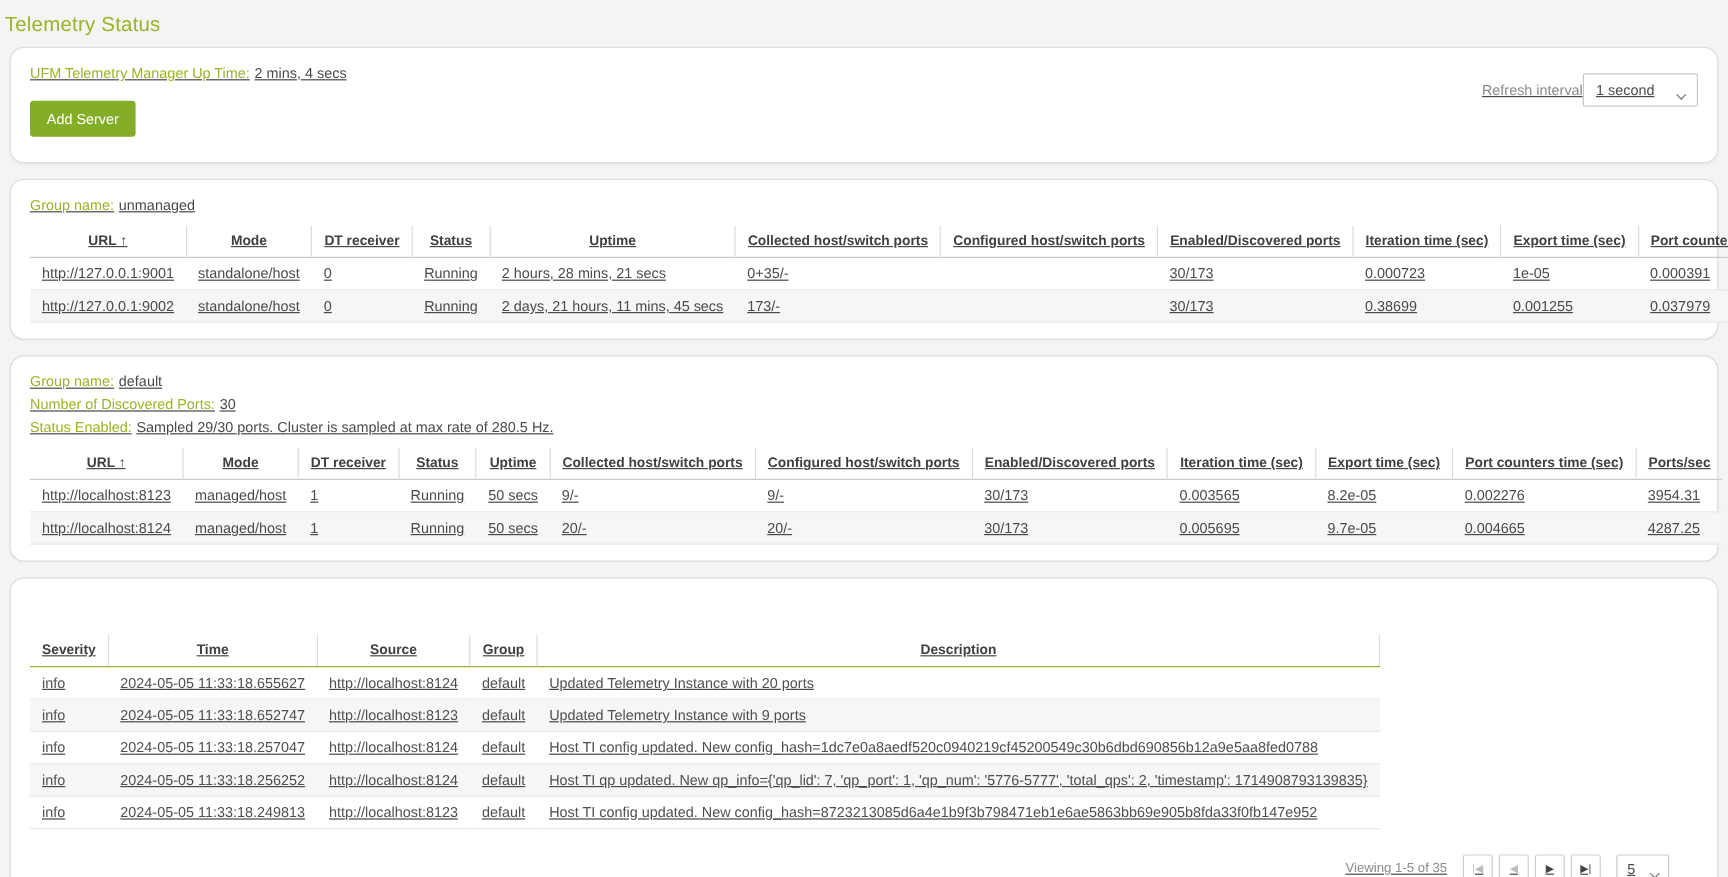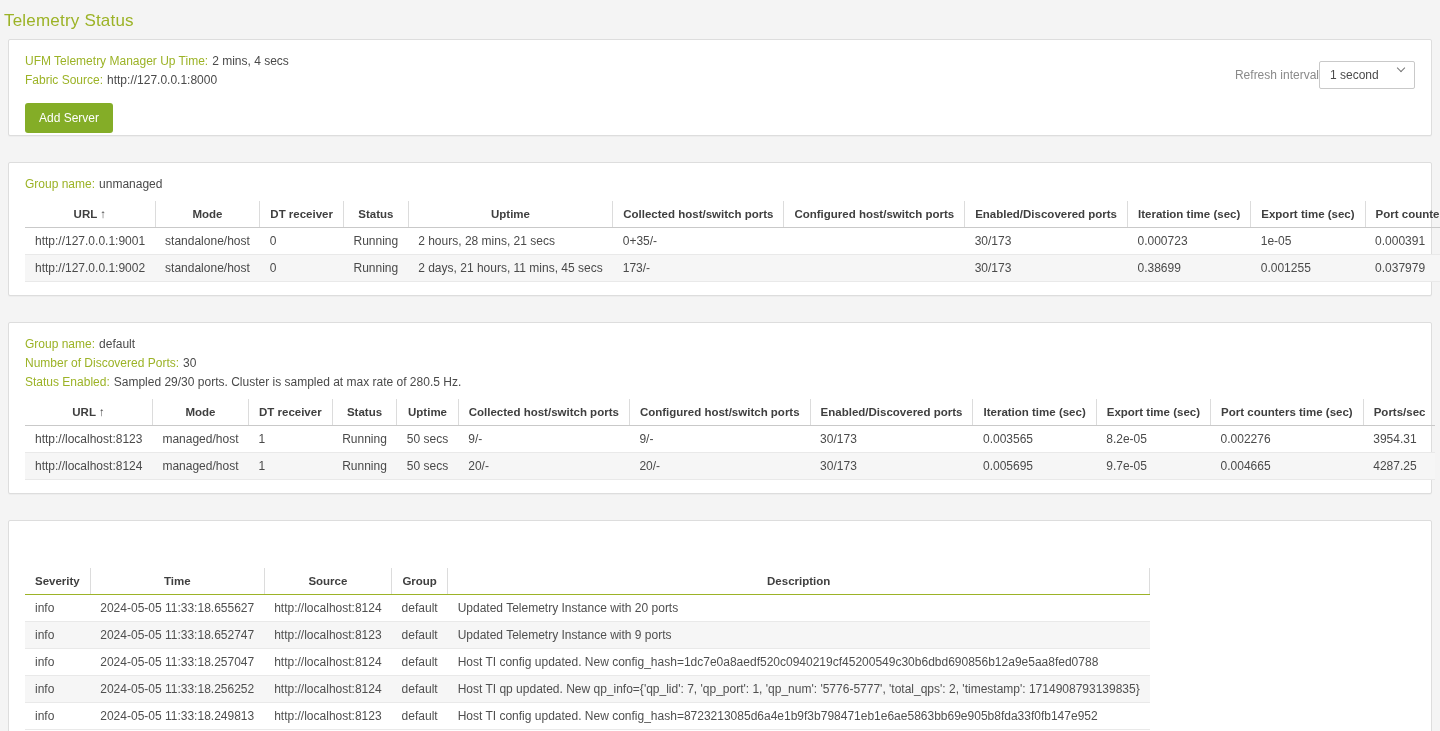--- a/index.html
+++ b/index.html
@@ -9,33 +9,33 @@
     --muted:#8a8a8a;
     --border:#dddddd;
     --pagebg:#f4f4f4;
   }
   *{box-sizing:border-box;}
   html,body{margin:0;padding:0;width:1440px;height:731px;background:var(--pagebg);
     font-family:"Liberation Sans","DejaVu Sans",sans-serif;color:var(--text);overflow:hidden;}
   .page{width:100%;height:100%;}
   .page-header{padding:11px 16px 8px 4px;}
   .page-header h1{margin:0;font-size:17px;font-weight:normal;color:var(--accent);letter-spacing:.2px;}
-  .card{background:#fff;border:1px solid var(--border);border-radius:2px;margin:0 8px 26px 8px;
-    padding:13px 16px;box-shadow:0 1px 1px rgba(0,0,0,0.03);}
+  .card{background:#fff;border:1px solid var(--border);border-radius:12px;margin:0 8px 13px 8px;
+    padding:13px 16px;box-shadow:0 1px 1px rgba(0,0,0,0.03);text-decoration:underline;}
   .kv{font-size:12px;line-height:17px;margin-bottom:2px;}
   .kv .k{color:var(--accent);margin-right:4px;}
   .kv .v{color:var(--text);}
   .muted{color:var(--muted);font-size:12px;}
 
   
   .summary{display:flex;justify-content:space-between;align-items:flex-start;height:97px;}
   .btn-green{margin-top:12px;background:var(--button);color:#fff;border:none;border-radius:3px;
     padding:8px 14px;font-size:12px;font-family:inherit;cursor:pointer;}
   .summary-right{display:flex;align-items:center;margin-top:8px;}
-  .select{display:inline-flex;align-items:flex-start;justify-content:space-between;gap:10px;
+  .select{display:inline-flex;align-items:flex-end;justify-content:space-between;gap:10px;
     border:1px solid #c9c9c9;border-radius:2px;background:#fff;padding:6px 10px;font-size:12px;
     color:var(--text);cursor:pointer;min-width:96px;}
   .select.small{min-width:44px;padding:4px 8px;}
   .chev{width:6px;height:6px;border-right:1.5px solid #777;border-bottom:1.5px solid #777;
     transform:rotate(45deg);display:inline-block;margin-top:-3px;}
 
   
   table{border-collapse:collapse;font-size:12px;color:var(--text);}
   .data-table{margin-top:8px;}
   .data-table th{font-weight:bold;color:#3f3f3f;text-align:center;padding:7px 10px;
@@ -70,23 +70,20 @@
 <div class="page">
 
   <div class="page-header">
     <h1>Telemetry Status</h1>
   </div>
 
   <section class="card summary">
     <div>
       <div class="kv">
         <span class="k">UFM Telemetry Manager Up Time:</span><span class="v">2 mins, 4 secs</span>
-      </div>
-      <div class="kv">
-        <span class="k">Fabric Source:</span><span class="v">http://127.0.0.1:8000</span>
       </div>
       <button class="btn-green">Add Server</button>
     </div>
     <div class="summary-right">
       <span class="muted">Refresh interval</span>
       <div class="select">
         <span>1 second</span>
         <span class="chev"></span>
       </div>
     </div>

